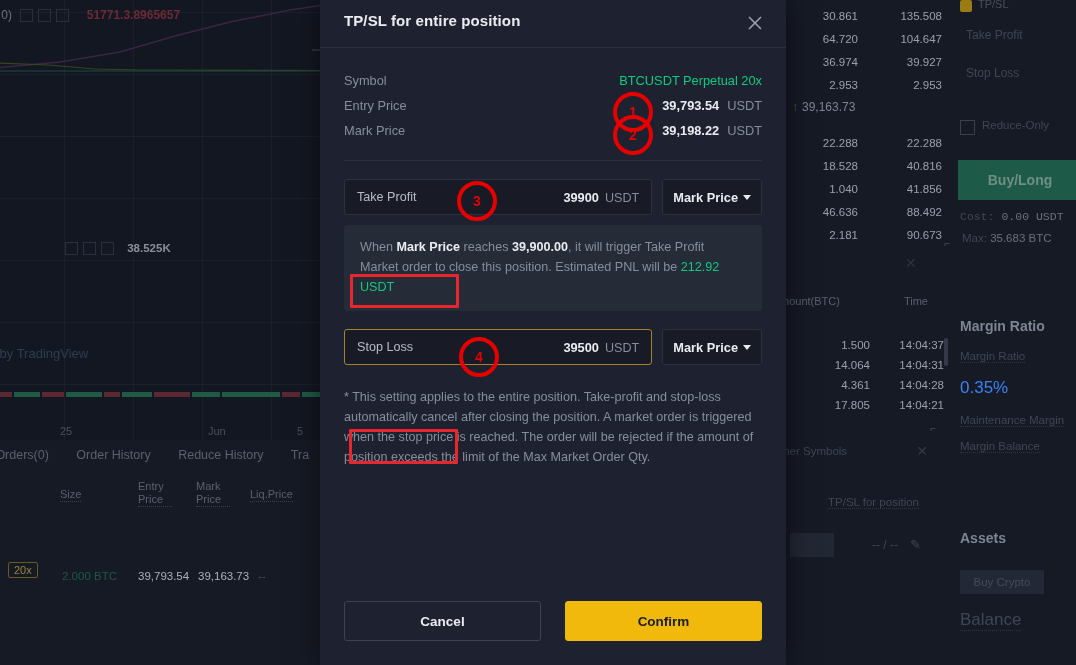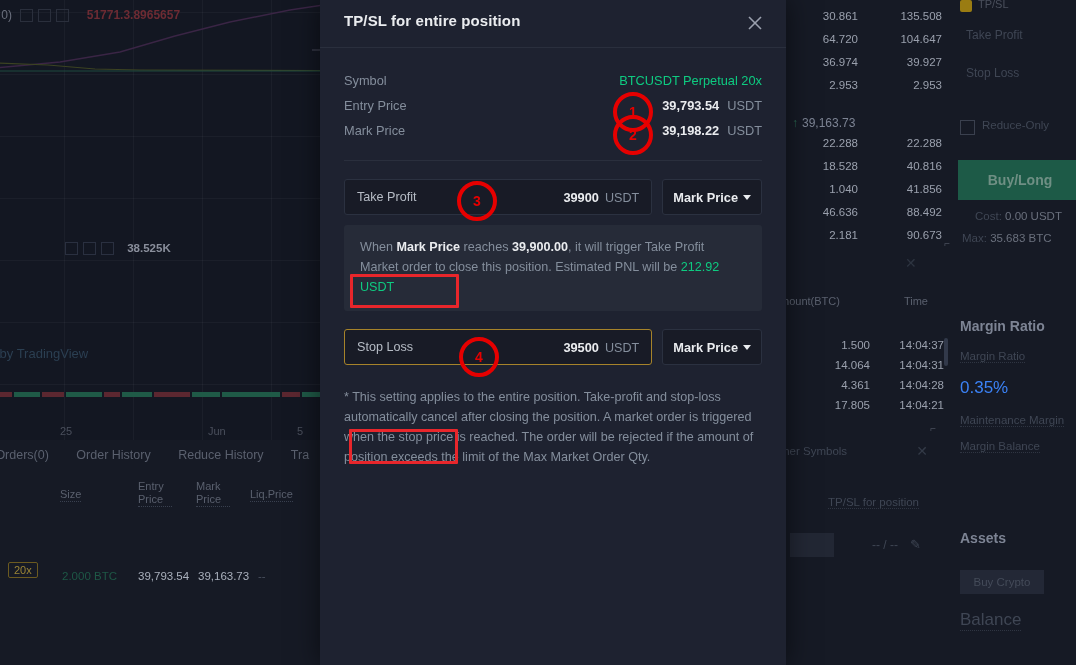--- a/index.html
+++ b/index.html
@@ -55,21 +55,21 @@
   .ob-mid{position:absolute;left:6px;font-size:12px;color:#7d8494;}
   .ob-mid .arrow{color:#2b6b52;margin-right:4px;}
 
   .buy-panel{position:absolute;left:952px;top:0;width:124px;height:250px;}
   .bp-check{position:absolute;left:8px;top:0;width:12px;height:12px;background:#9a7c12;border-radius:2px;}
   .bp-check-lbl{position:absolute;left:26px;top:-2px;font-size:11px;color:#4a4f5c;}
   .bp-field{position:absolute;left:6px;width:116px;height:26px;font-size:12px;color:#3f4654;line-height:26px;padding-left:8px;box-sizing:border-box;}
   .bp-reduce{position:absolute;left:8px;top:120px;width:13px;height:13px;border:1px solid #3a404e;}
   .bp-reduce-lbl{position:absolute;left:30px;top:119px;font-size:11.5px;color:#3f4654;}
   .bp-buy{position:absolute;left:6px;top:160px;width:124px;height:40px;background:#1d5a47;color:#6f8f84;font-size:14px;font-weight:bold;display:flex;align-items:center;justify-content:center;}
-  .bp-cost{position:absolute;left:23px;top:210px;font-size:11.5px;color:#3f4654;}
+  .bp-cost{position:absolute;left:8px;top:210px;font-size:11.5px;color:#3f4654;font-family:Liberation Mono, monospace;}
   .bp-cost b{color:#6a707d;font-weight:normal;}
   .bp-max{position:absolute;left:10px;top:232px;font-size:11.5px;color:#3f4654;}
   .bp-max b{color:#6a707d;font-weight:normal;}
 
   .tr-panel{position:absolute;left:780px;top:295px;width:170px;height:175px;}
   .tr-head{position:absolute;top:0;width:170px;font-size:11px;color:#5a606e;}
   .tr-head .a{position:absolute;left:0;}
   .tr-head .t{position:absolute;right:22px;}
   .tr-row{position:absolute;width:170px;font-size:11.5px;color:#9aa0ad;}
   .tr-row .a{position:absolute;right:80px;text-align:right;}
@@ -232,21 +232,21 @@
       </div>
     <div class="ob-row" style="top:56px;">
       <span class="c1">36.974</span>
       <span class="c2">39.927</span>
       </div>
     <div class="ob-row" style="top:79px;">
       <span class="c1">2.953</span>
       <span class="c2">2.953</span>
       </div>
 
-    <div class="ob-mid" style="top:116px;">
+    <div class="ob-mid" style="top:100px;">
       <span class="arrow">↑</span><span>39,163.73</span>
     </div>
 
     <div class="ob-row" style="top:137px;">
       <span class="c1">22.288</span>
       <span class="c2">22.288</span>
       </div>
     <div class="ob-row" style="top:160px;">
       <span class="c1">18.528</span>
       <span class="c2">40.816</span>
@@ -400,20 +400,24 @@
       <div class="sel">
         <span class="sel-txt">Mark Price</span>
         <span class="caret"></span>
       </div>
     </div>
 
 
     <div class="disclaimer">* This setting applies to the entire position. Take-profit and stop-loss automatically cancel after closing the position. A market order is triggered when the stop price is reached. The order will be rejected if the amount of position exceeds the limit of the Max Market Order Qty.</div>
   </div>
 
+  <div class="m-actions">
+    <div class="btn btn-cancel">Cancel</div>
+    <div class="btn btn-confirm">Confirm</div>
+  </div>
 </div>
 
 <div id="anno-layer">
     <div class="anno-circle" style="left: 613px; top: 92px; width: 32px; height: 32px; border-color: rgb(230, 0, 0); color: rgb(230, 0, 0);">1</div>
     <div class="anno-circle" style="left: 613px; top: 115px; width: 32px; height: 32px; border-color: rgb(230, 0, 0); color: rgb(230, 0, 0);">2</div>
     <div class="anno-circle" style="left: 457px; top: 181px; width: 32px; height: 32px; border-color: rgb(230, 0, 0); color: rgb(230, 0, 0);">3</div>
     <div class="anno-circle" style="left: 459px; top: 337px; width: 32px; height: 32px; border-color: rgb(230, 0, 0); color: rgb(230, 0, 0);">4</div>
     <div class="anno-box" style="left: 350px; top: 274px; width: 103px; height: 28px;"></div>
     <div class="anno-box" style="left: 349px; top: 429px; width: 103px; height: 29px;"></div>
   </div>

